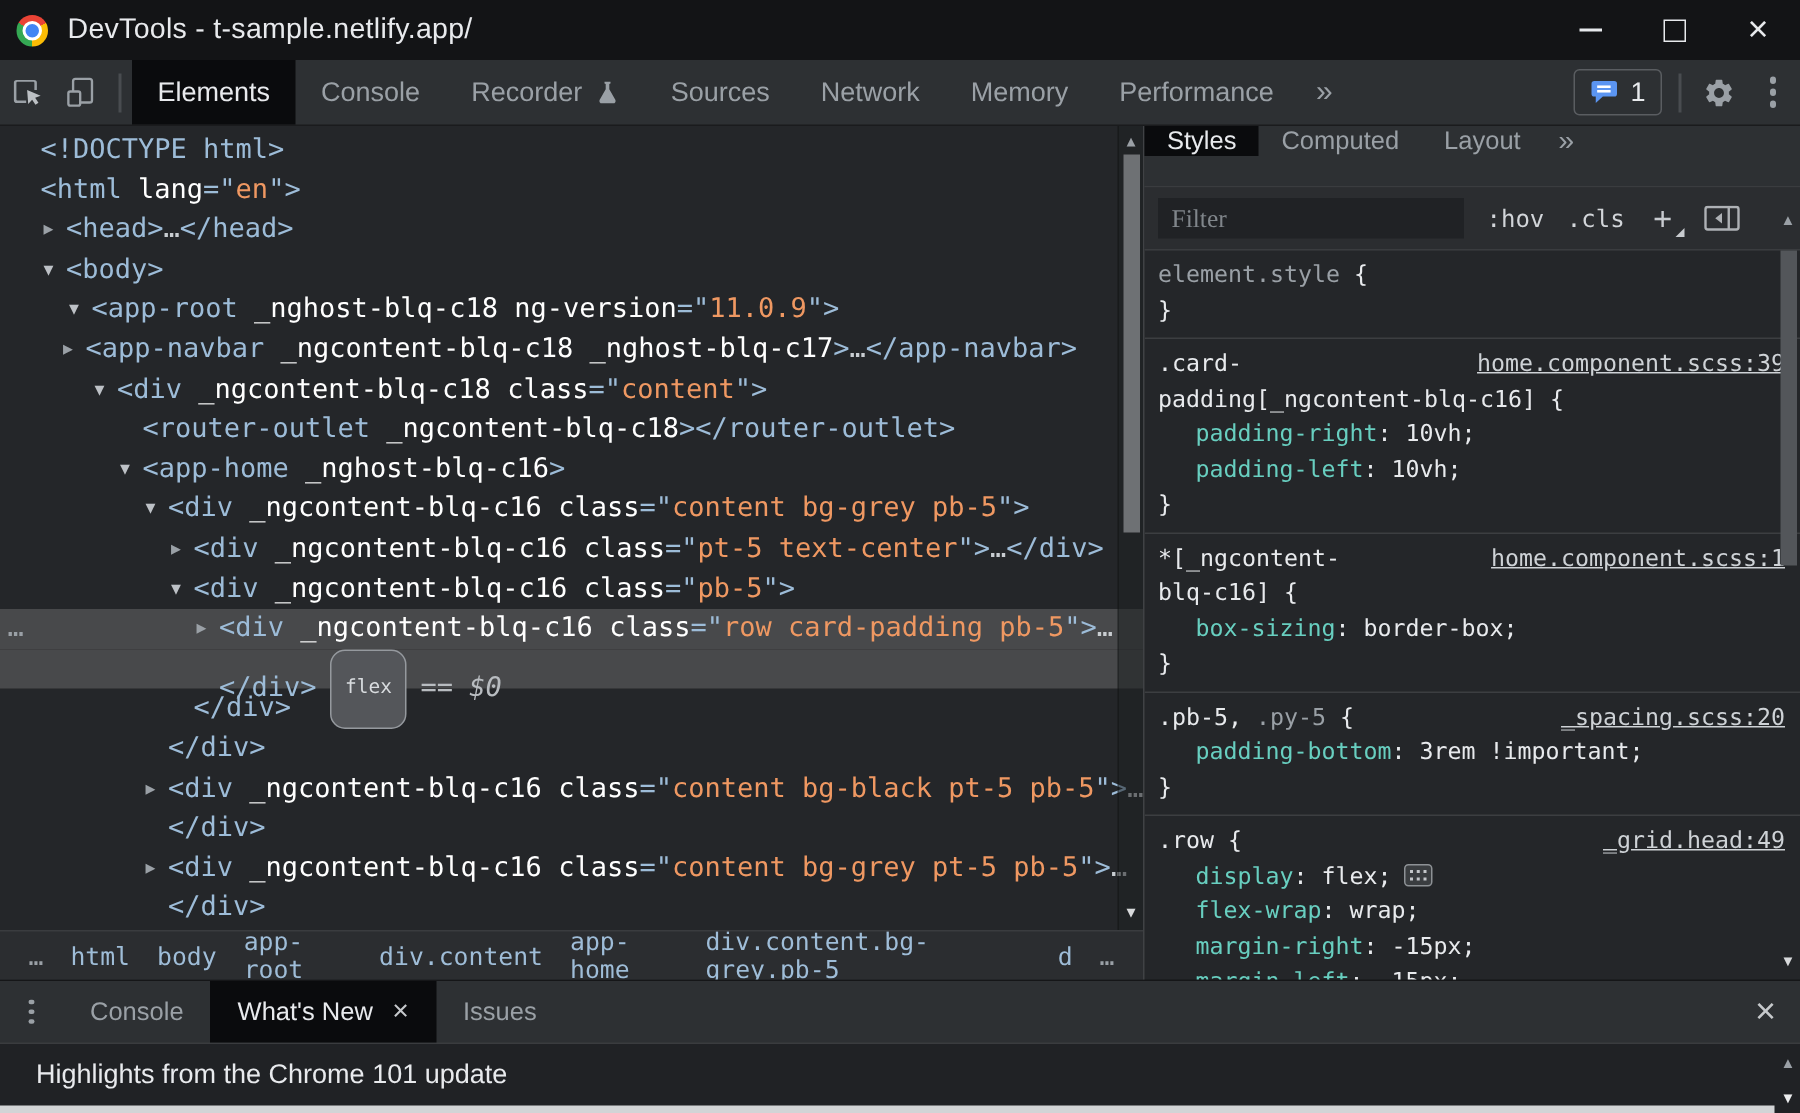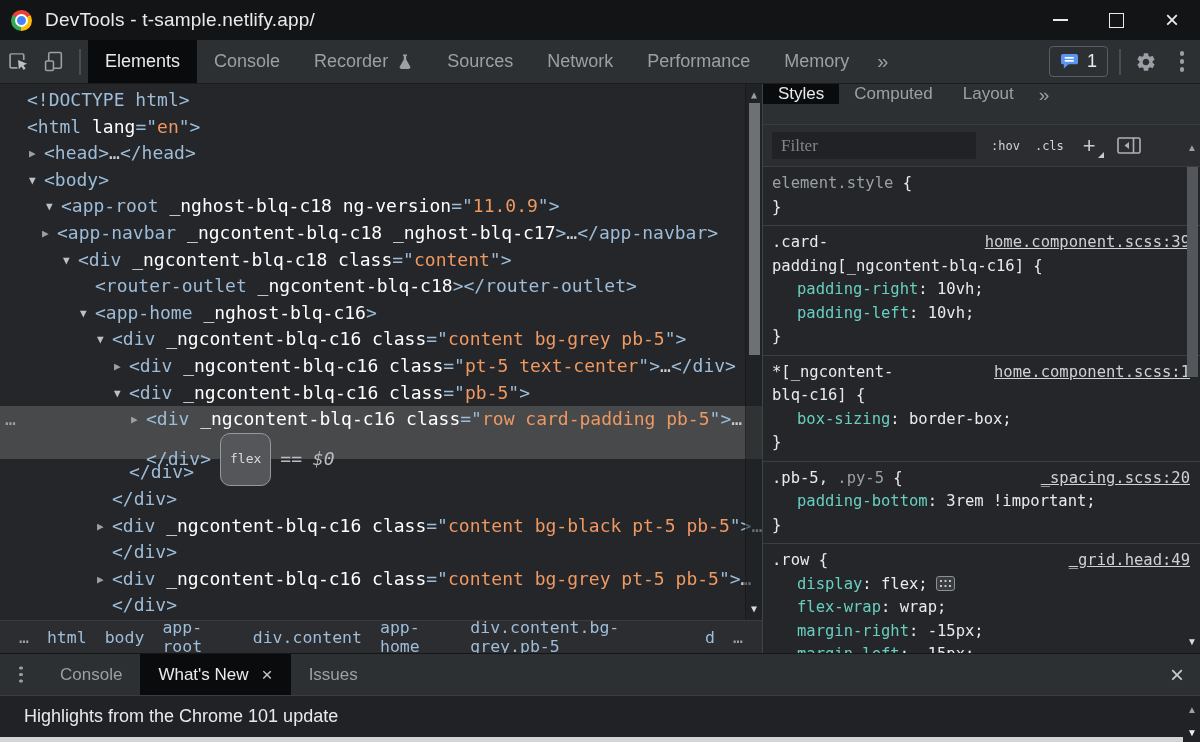--- a/index.html
+++ b/index.html
@@ -52,21 +52,21 @@
   .crumb-ellipsis.trail{margin-left:auto}
   
   .styles-pane{flex:1;border-left:1px solid #404245;display:flex;flex-direction:column;position:relative;min-width:0}
   .side-tabs{height:40px;background:#2d3033;display:flex;align-items:flex-start;border-bottom:1px solid #3a3c3f}
   .side-tab{display:flex;align-items:center;padding:0 15px;font-size:17px;color:#9aa0a6}
   .side-tab.active{background:#0a0b0d;color:#e8eaed}
   .side-more{display:flex;align-items:center;font-size:19px;color:#9aa0a6;padding:0 10px}
   .filter-row{height:42px;box-sizing:border-box;background:#2b2d30;border-bottom:1px solid #3a3c3f;display:flex;align-items:center;gap:15px;padding:0 9px 0 9px}
   .filter-input{width:186px;height:27px;background:#202225;border:none;outline:none;color:#bdc1c6;font-size:17px;padding:0 9px;font-family:Liberation Serif, serif}
   .filter-input::placeholder{color:#80868b}
-  .toggle-txt{font-family:"DejaVu Sans Mono",monospace;font-size:12px;color:#d2d5d9}
+  .toggle-txt{font-family:"DejaVu Sans Mono",monospace;font-size:16px;color:#d2d5d9}
   .plus{color:#c8cbcf;font-size:22px;line-height:1;position:relative;margin:0 4px}
   .plus::after{content:"";position:absolute;right:-8px;bottom:-1px;border-left:6px solid transparent;border-bottom:6px solid #c8cbcf}
   .panel-toggle{margin-left:2px;display:flex;align-items:center}
   .rules{flex:1;overflow:hidden;font-family:"DejaVu Sans Mono",monospace;font-size:15.5px;line-height:23.5px;color:#e8eaed}
   .rule{padding:5px 10px 6px 9px;border-bottom:1px solid #3c3e41}
   .sel-line{display:flex;white-space:pre-wrap}
   .sel-line .spacer{flex:1}
   .scss-link{color:#ced2d6;text-decoration:underline;white-space:nowrap;margin-left:8px}
   .dim{color:#9aa0a6}
   .decl{padding-left:25px;white-space:pre}
@@ -134,24 +134,24 @@
           <path fill="#9aa0a6" d="M6 1h4v1.2l-.8.3V6l4 7a1.6 1.6 0 0 1-1.4 2.4H4.2A1.6 1.6 0 0 1 2.8 13l4-7V2.5L6 2.2z"></path>
         </svg>
       </div>
       <div class="tab">
         <span>Sources</span>
       </div>
       <div class="tab">
         <span>Network</span>
       </div>
       <div class="tab">
+        <span>Memory</span>
+      </div>
+      <div class="tab">
         <span>Performance</span>
-      </div>
-      <div class="tab">
-        <span>Memory</span>
       </div>
     </div>
   <div class="more-chevrons">
       <span>»</span>
     </div>
   <div class="badge-btn">
     <svg width="19" height="17" viewBox="0 0 20 18">
         <path d="M3 1h14a2 2 0 0 1 2 2v7a2 2 0 0 1-2 2H9l-5 4.5V12H3a2 2 0 0 1-2-2V3a2 2 0 0 1 2-2z" fill="#5b95f2"></path>
         <rect x="5" y="4.2" width="9.5" height="1.8" fill="#fff"></rect>
         <rect x="5" y="7.4" width="9.5" height="1.8" fill="#fff"></rect>

